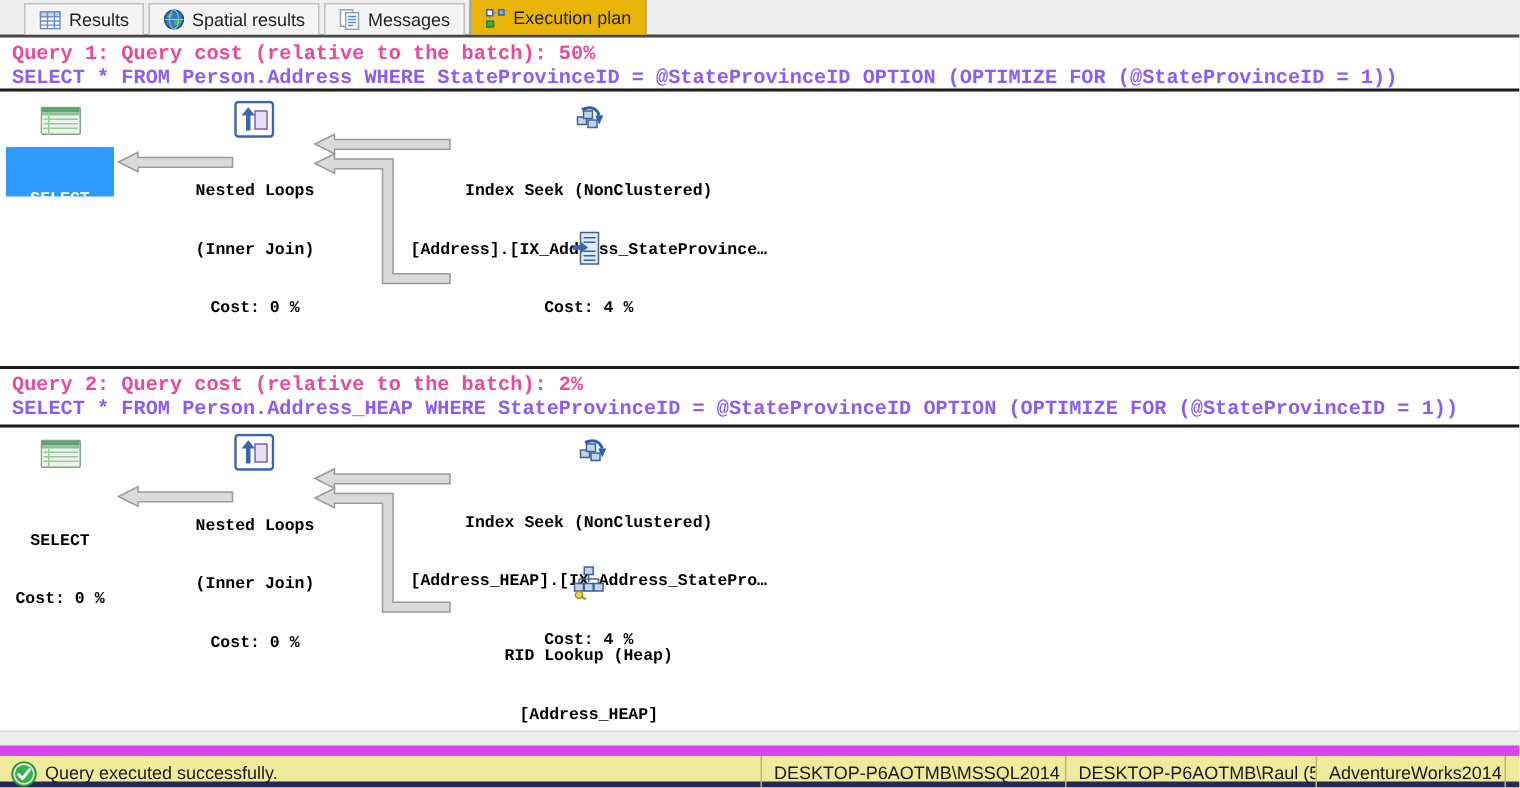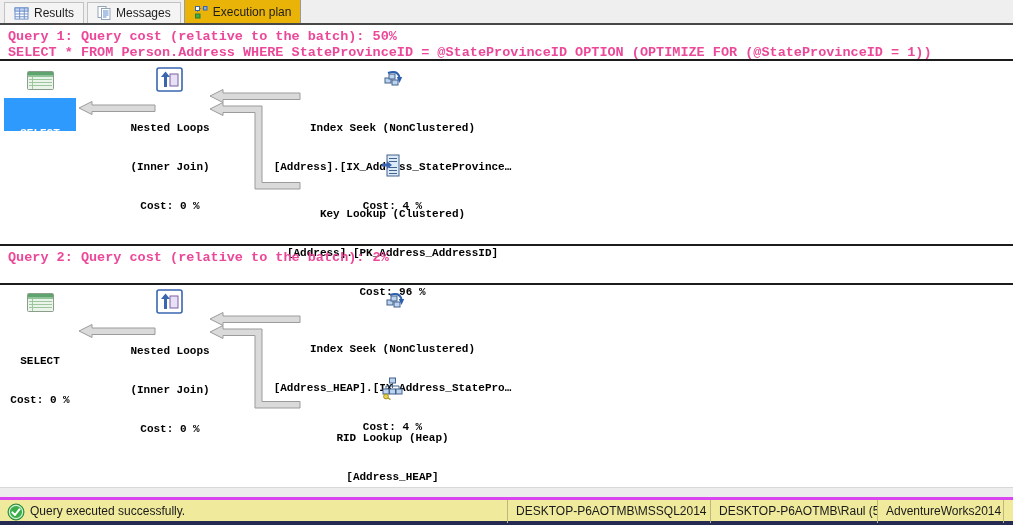--- a/index.html
+++ b/index.html
@@ -2,31 +2,31 @@
 <html><head>
 <meta charset="utf-8">
 <style>
   * { margin:0; padding:0; box-sizing:border-box; }
   body { background:#c8c8c8; }
   .app { position:relative; width:1013px; height:525px; background:#fff;
          font-family:"Liberation Sans", sans-serif; overflow:hidden; }
 
   
   .tabbar { position:absolute; top:0; left:0; right:0; height:25px; background:#efefef;
-            border-bottom:2px solid #484848; display:flex; align-items:flex-end; padding-left:4px; }
+            border-bottom:2px solid #484848; display:flex; align-items:flex-end; padding-left:16px; }
   .tab { display:flex; align-items:center; gap:5px; height:21px; padding:0 9px; margin-right:3px;
          background:#f4f4f4; border:1px solid #c2c2c2; border-bottom:none; font-size:12px; color:#1e1e1e;
          white-space:nowrap; cursor:default; }
   .tab.active { background:#eab308; height:24px; border-color:#9a9a9a; }
   .tab svg { display:block; }
 
   
   .mono { font-family:"Liberation Mono", "DejaVu Sans Mono", monospace; font-weight:bold; white-space:pre; }
   .qhead { position:absolute; left:8px; font-size:13.5px; color:#ec4899; }
-  .qstmt { position:absolute; left:8px; font-size:13.5px; color:#ec4899; }
+  .qstmt { position:absolute; left:8px; font-size:13.5px; color:#8b5cf6; }
   .q1head { top:29px; } .q1stmt { top:45px; }
   .q2head { top:250px; } .q2stmt { top:266px; }
   .hr { position:absolute; left:0; right:0; height:2px; background:#1c1c1c; }
   .hr1 { top:59px; } .hr2 { top:244px; } .hr3 { top:283px; }
 
   
   .plan { position:absolute; left:0; width:1013px; }
   .plan1 { top:61px; height:183px; }
   .plan2 { top:285px; height:200px; }
   .connectors { position:absolute; left:0; top:0; }
@@ -54,21 +54,21 @@
   .p2-nl-text     { left:105px; top:34px; width:130px; }
   .p2-is-icon     { left:386px; top:6px; }
   .p2-is-text     { left:255px; top:32px; width:275px; }
   .p2-rl-icon     { left:382px; top:92px; }
   .p2-rl-text     { left:255px; top:121px; width:275px; }
 
   
   .gray-strip { position:absolute; top:487px; left:0; right:0; height:10px; background:#ededed;
                 border-top:1px solid #d8d8d8; }
   .statusbar { position:absolute; top:497px; left:0; right:0; height:28px; background:#f0ea9c;
-               border-top:3px solid #d946ef; border-bottom:4px solid #242a52; font-size:12px; color:#1a1a1a; }
+               border-top:7px solid #d946ef; border-bottom:4px solid #242a52; font-size:12px; color:#1a1a1a; }
   .sb-icon { position:absolute; left:7px; top:3px; }
   .sb-msg  { position:absolute; left:30px; top:4px; }
   .sb-seg  { position:absolute; top:0; height:23px; line-height:23px; border-left:1px solid #bdb878;
              padding-left:8px; white-space:nowrap; overflow:hidden; }
   .sb-seg1 { left:507px; width:203px; }
   .sb-seg2 { left:710px; width:167px; }
   .sb-seg3 { left:877px; width:126px; }
   .sb-end  { position:absolute; left:1003px; top:0; height:23px; width:0; border-left:1px solid #bdb878; }
 </style>
 </head>
@@ -86,20 +86,32 @@
             <line x1="11" y1="1" x2="11" y2="13" stroke="#6a8cc7"></line>
             <line x1="1" y1="7.5" x2="15" y2="7.5" stroke="#6a8cc7"></line>
             <line x1="1" y1="10.5" x2="15" y2="10.5" stroke="#6a8cc7"></line>
           </svg>
       </span>
       <span>Results</span>
     </div>
     <div class="tab">
       <span>
         <svg width="14" height="14" viewBox="0 0 14 14">
+            <circle cx="7" cy="7" r="6.3" fill="#2f77c2" stroke="#1f4e79"></circle>
+            <path d="M2 5 Q4 2.5 7 3 Q6 5.5 3.5 6 Z" fill="#52b04f"></path>
+            <path d="M7.5 7 Q11 6 12 8.5 Q10 11.5 7 11 Q6.5 9 7.5 7 Z" fill="#52b04f"></path>
+            <ellipse cx="7" cy="7" rx="3" ry="6.3" fill="none" stroke="#9cc4e8" stroke-width="0.7"></ellipse>
+            <line x1="0.7" y1="7" x2="13.3" y2="7" stroke="#9cc4e8" stroke-width="0.7"></line>
+          </svg>
+      </span>
+      <span>Spatial results</span>
+    </div>
+    <div class="tab">
+      <span>
+        <svg width="14" height="14" viewBox="0 0 14 14">
             <rect x="1" y="0.5" width="8" height="11" fill="#fff" stroke="#93a4b5"></rect>
             <rect x="4.5" y="2.5" width="8.5" height="11" fill="#fff" stroke="#93a4b5"></rect>
             <line x1="6" y1="5" x2="11.5" y2="5" stroke="#5b8bd0"></line>
             <line x1="6" y1="7" x2="11.5" y2="7" stroke="#5b8bd0"></line>
             <line x1="6" y1="9" x2="11.5" y2="9" stroke="#5b8bd0"></line>
             <line x1="6" y1="11" x2="9.5" y2="11" stroke="#5b8bd0"></line>
           </svg>
       </span>
       <span>Messages</span>
     </div>
@@ -178,30 +190,26 @@
           <g stroke="#44608c" stroke-width="1">
             <line x1="7" y1="4.5" x2="15" y2="4.5"></line>
             <line x1="7" y1="7.5" x2="15" y2="7.5"></line>
             <line x1="7" y1="13.5" x2="15" y2="13.5"></line>
             <line x1="7" y1="16.5" x2="15" y2="16.5"></line>
             <line x1="7" y1="19.5" x2="15" y2="19.5"></line>
           </g>
           <polygon points="0,9.5 5,9.5 5,7 10,11 5,15 5,12.5 0,12.5" fill="#3a66b0"></polygon>
         </svg>
     </span>
-    <div class="node-text p1-kl-text">
-      <div>Key Lookup (Clustered)</div>
-      <div>[Address].[PK_Address_AddressID]</div>
-      <div>Cost: 96 %</div>
-    </div>
   </div>
 
   <div class="hr hr2"></div>
 
   <div class="qhead q2head mono">Query 2: Query cost (relative to the batch): 2%</div>
+  <div class="qstmt q2stmt mono">SELECT * FROM Person.Address_HEAP WHERE StateProvinceID = @StateProvinceID OPTION (OPTIMIZE FOR (@StateProvinceID = 1))</div>
   <div class="hr hr3"></div>
 
   <div class="plan plan2">
     <svg class="connectors" width="1013" height="200">
       <polygon points="79,46 92,39.5 92,43 155,43 155,49.5 92,49.5 92,52.5"></polygon>
       <polygon points="210,34 223,27.5 223,31 300,31 300,37.5 223,37.5 223,40.5"></polygon>
       <polygon points="210,47 223,40.5 223,44 262,44 262,116.5 300,116.5 300,123 255,123 255,50.5 223,50.5 223,53.5"></polygon>
     </svg>
 
     <span class="node-icon p2-select-icon">

